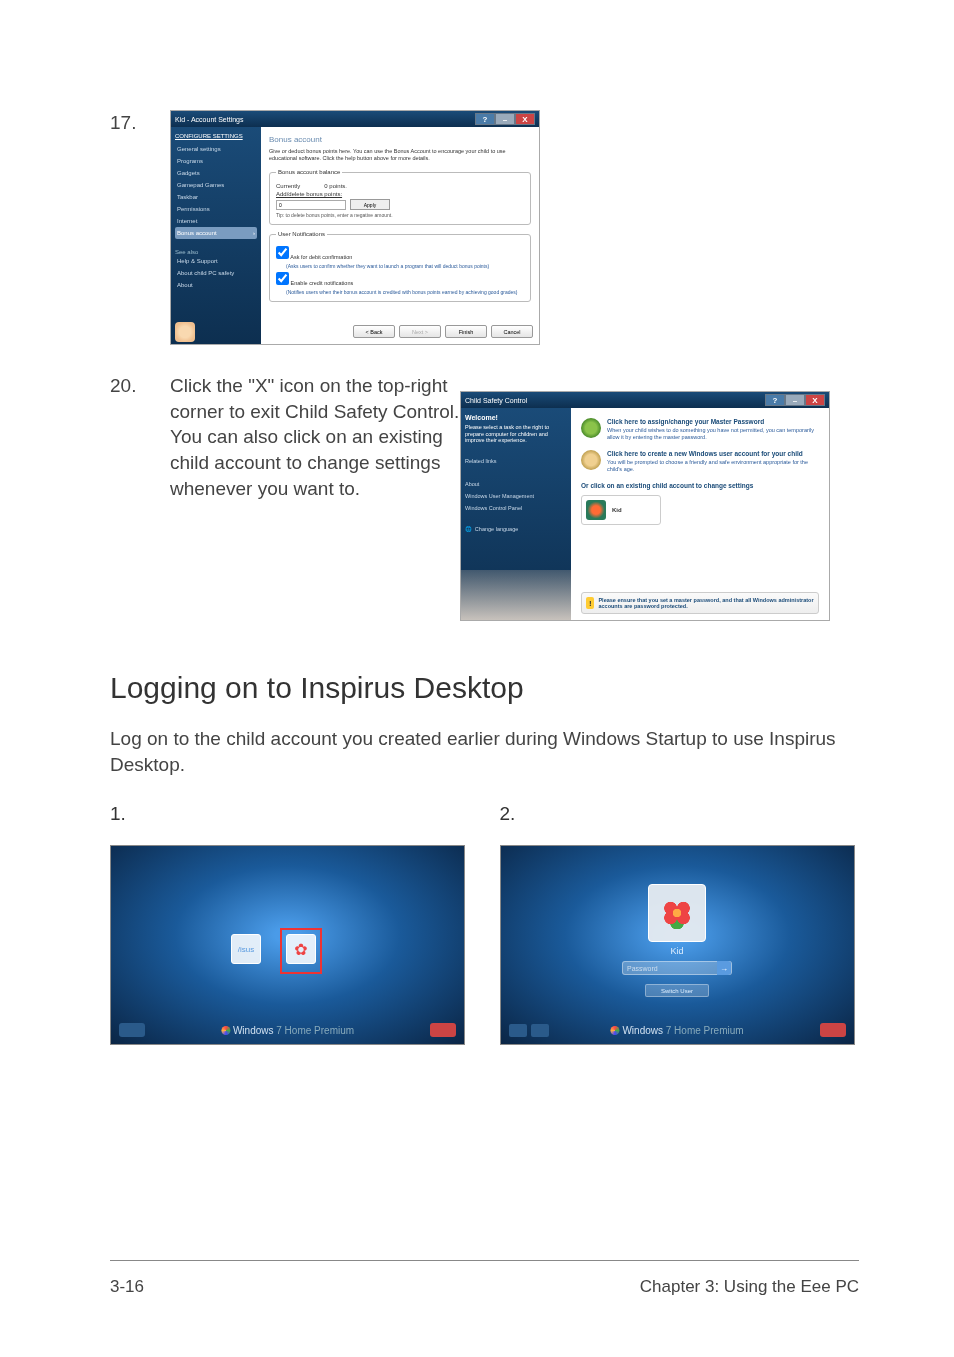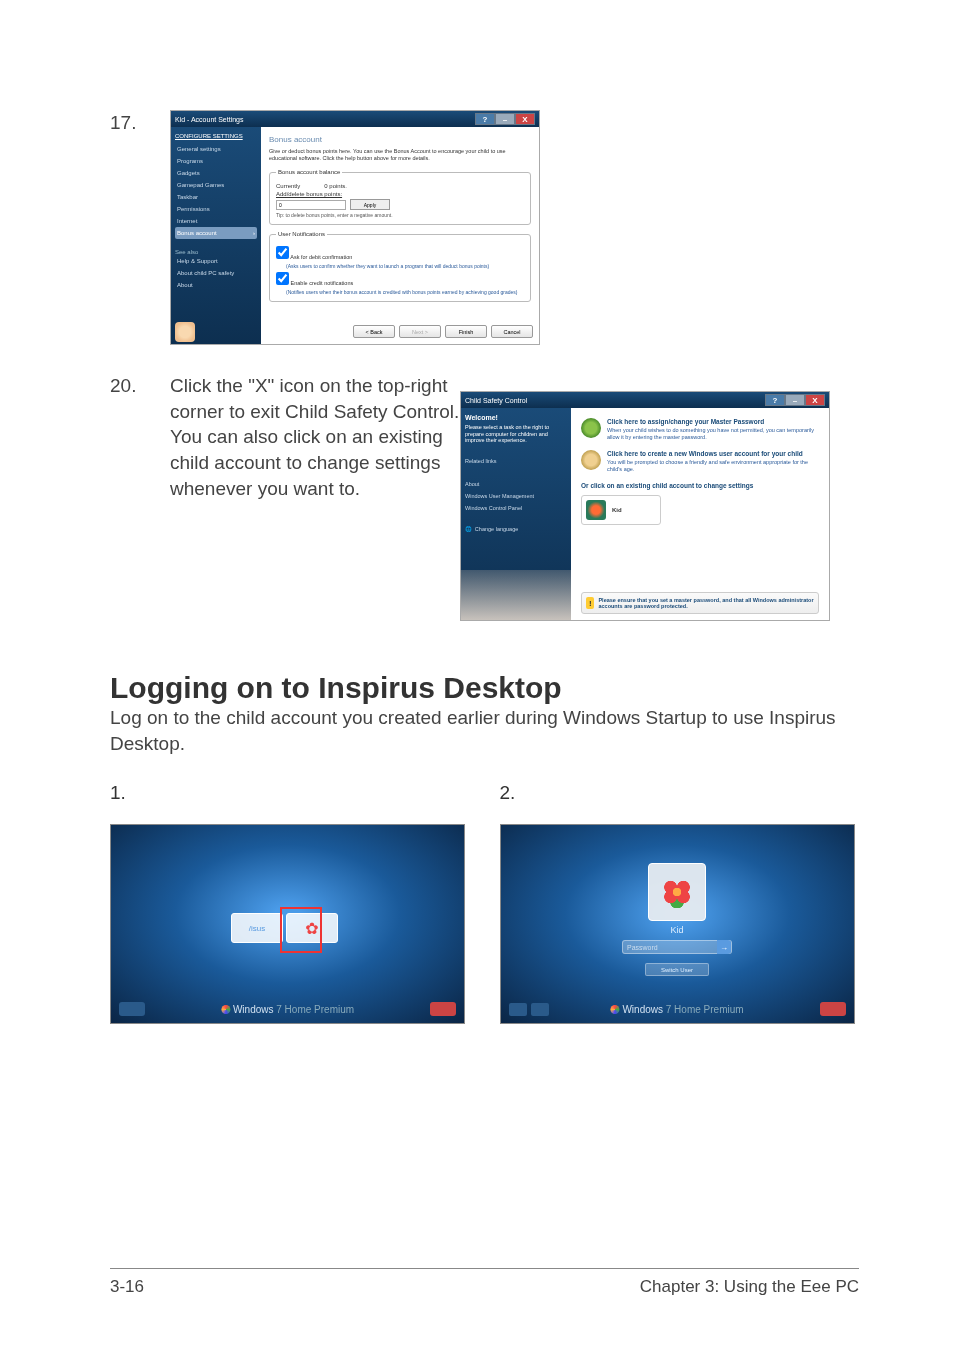--- a/index.html
+++ b/index.html
@@ -126,24 +126,24 @@
     .ss2 .card-desc { font-size: 5.5px; color: #2a5a9a; line-height: 1.2; }
     .ss2 .or-line { font-weight: bold; color: #1a4b78; font-size: 6.5px; margin: 6px 0; }
     .ss2 .kid-box { display: flex; align-items: center; gap: 6px; border: 1px solid #ccc; border-radius: 3px; padding: 4px; width: 80px; }
     .ss2 .kid-icon { width: 20px; height: 20px; background: radial-gradient(circle, #ff6b35 30%, #2a7a5a 60%); border-radius: 3px; }
     .ss2 .warn { position: absolute; bottom: 6px; left: 10px; right: 10px; background: linear-gradient(#fafafa,#eee); border: 1px solid #ccc; border-radius: 3px; padding: 4px; display: flex; gap: 4px; font-size: 5.5px; }
     .ss2 .warn-icon { width: 12px; height: 12px; background: #fc3; border-radius: 2px; display: flex; align-items: center; justify-content: center; color: #333; font-weight: bold; font-size: 8px; }
 
     
     h2.section-title {
       font-size: 30px;
-      font-weight: bold;
+      font-weight: normal;
       color: #333;
       margin-top: 50px;
-      margin-bottom: 0;
+      margin-bottom: 21px;
     }
     p.section-desc {
       font-size: 19px;
       line-height: 1.35;
       color: #444;
       margin-bottom: 26px;
     }
 
     
     .lower-steps {
@@ -158,21 +158,21 @@
     
     .win-login {
       width: 355px;
       height: 200px;
       background: radial-gradient(ellipse at 50% 45%, #4a9be8 5%, #1a5a9a 45%, #0a2545 100%);
       position: relative;
       border: 1px solid #888;
     }
     .win-login .user-tile {
       position: absolute;
-      width: 52px;
+      width: 30px;
       height: 30px;
       background: rgba(255,255,255,0.85);
       border: 1px solid #fff;
       border-radius: 3px;
       display: flex; align-items: center; justify-content: center;
       font-size: 16px;
     }
     .win-login .branding {
       position: absolute;
       bottom: 8px;
@@ -222,21 +222,21 @@
     .win-login.centered .corner-left2 { position: absolute; bottom: 7px; left: 8px; display: flex; gap: 4px; }
     .win-login.centered .corner-left2 div { width: 18px; height: 13px; background: #2a5a8a; border-radius: 2px; }
 
     
     .page-footer {
       position: absolute;
       bottom: 60px;
       left: 110px;
       right: 95px;
       border-top: 1px solid #888;
-      padding-top: 8px;
+      padding-top: 16px;
       display: flex;
       justify-content: space-between;
       font-size: 17px;
       color: #444;
     }
   </style>
 </head>
 <body>
 
 <div class="step-block">

